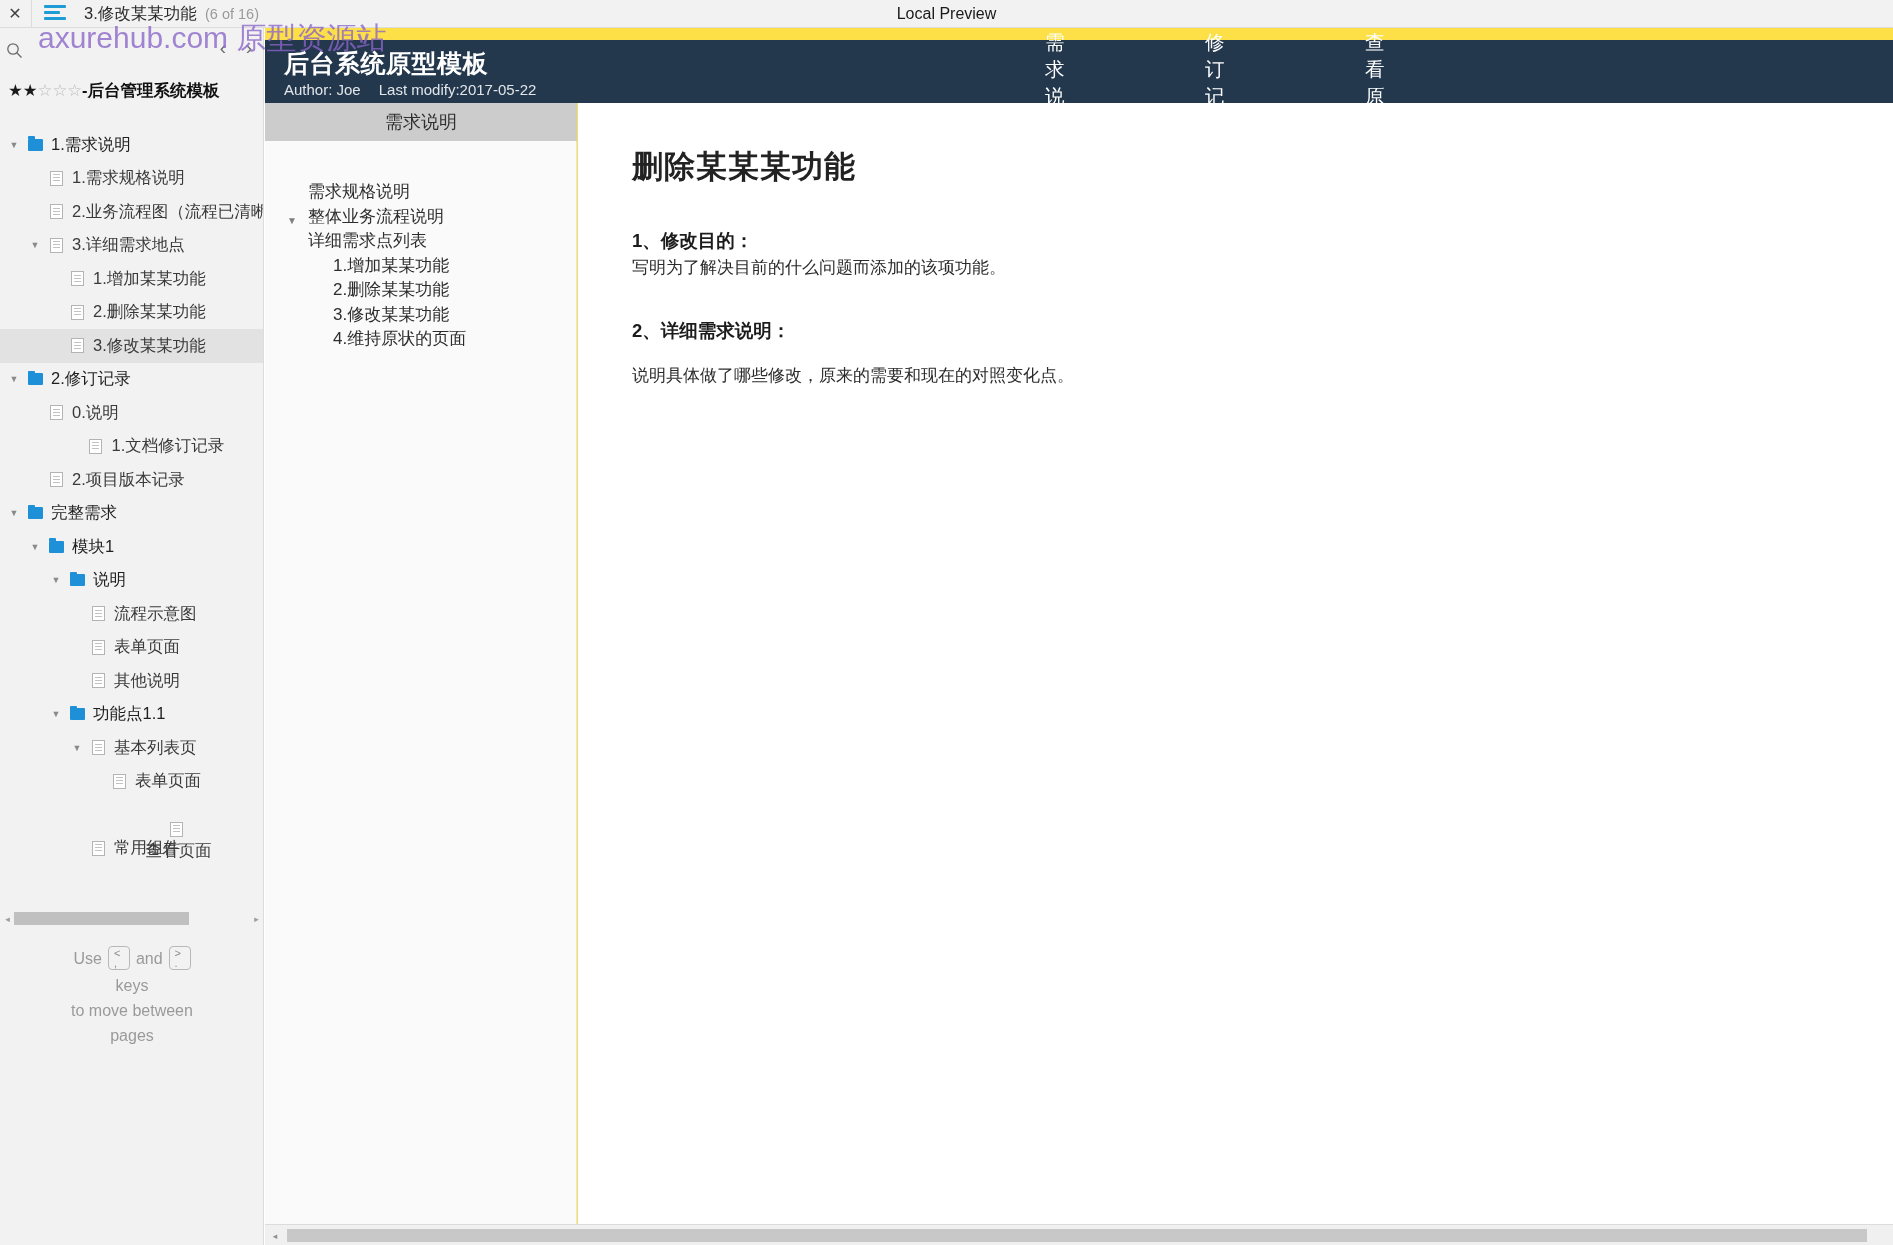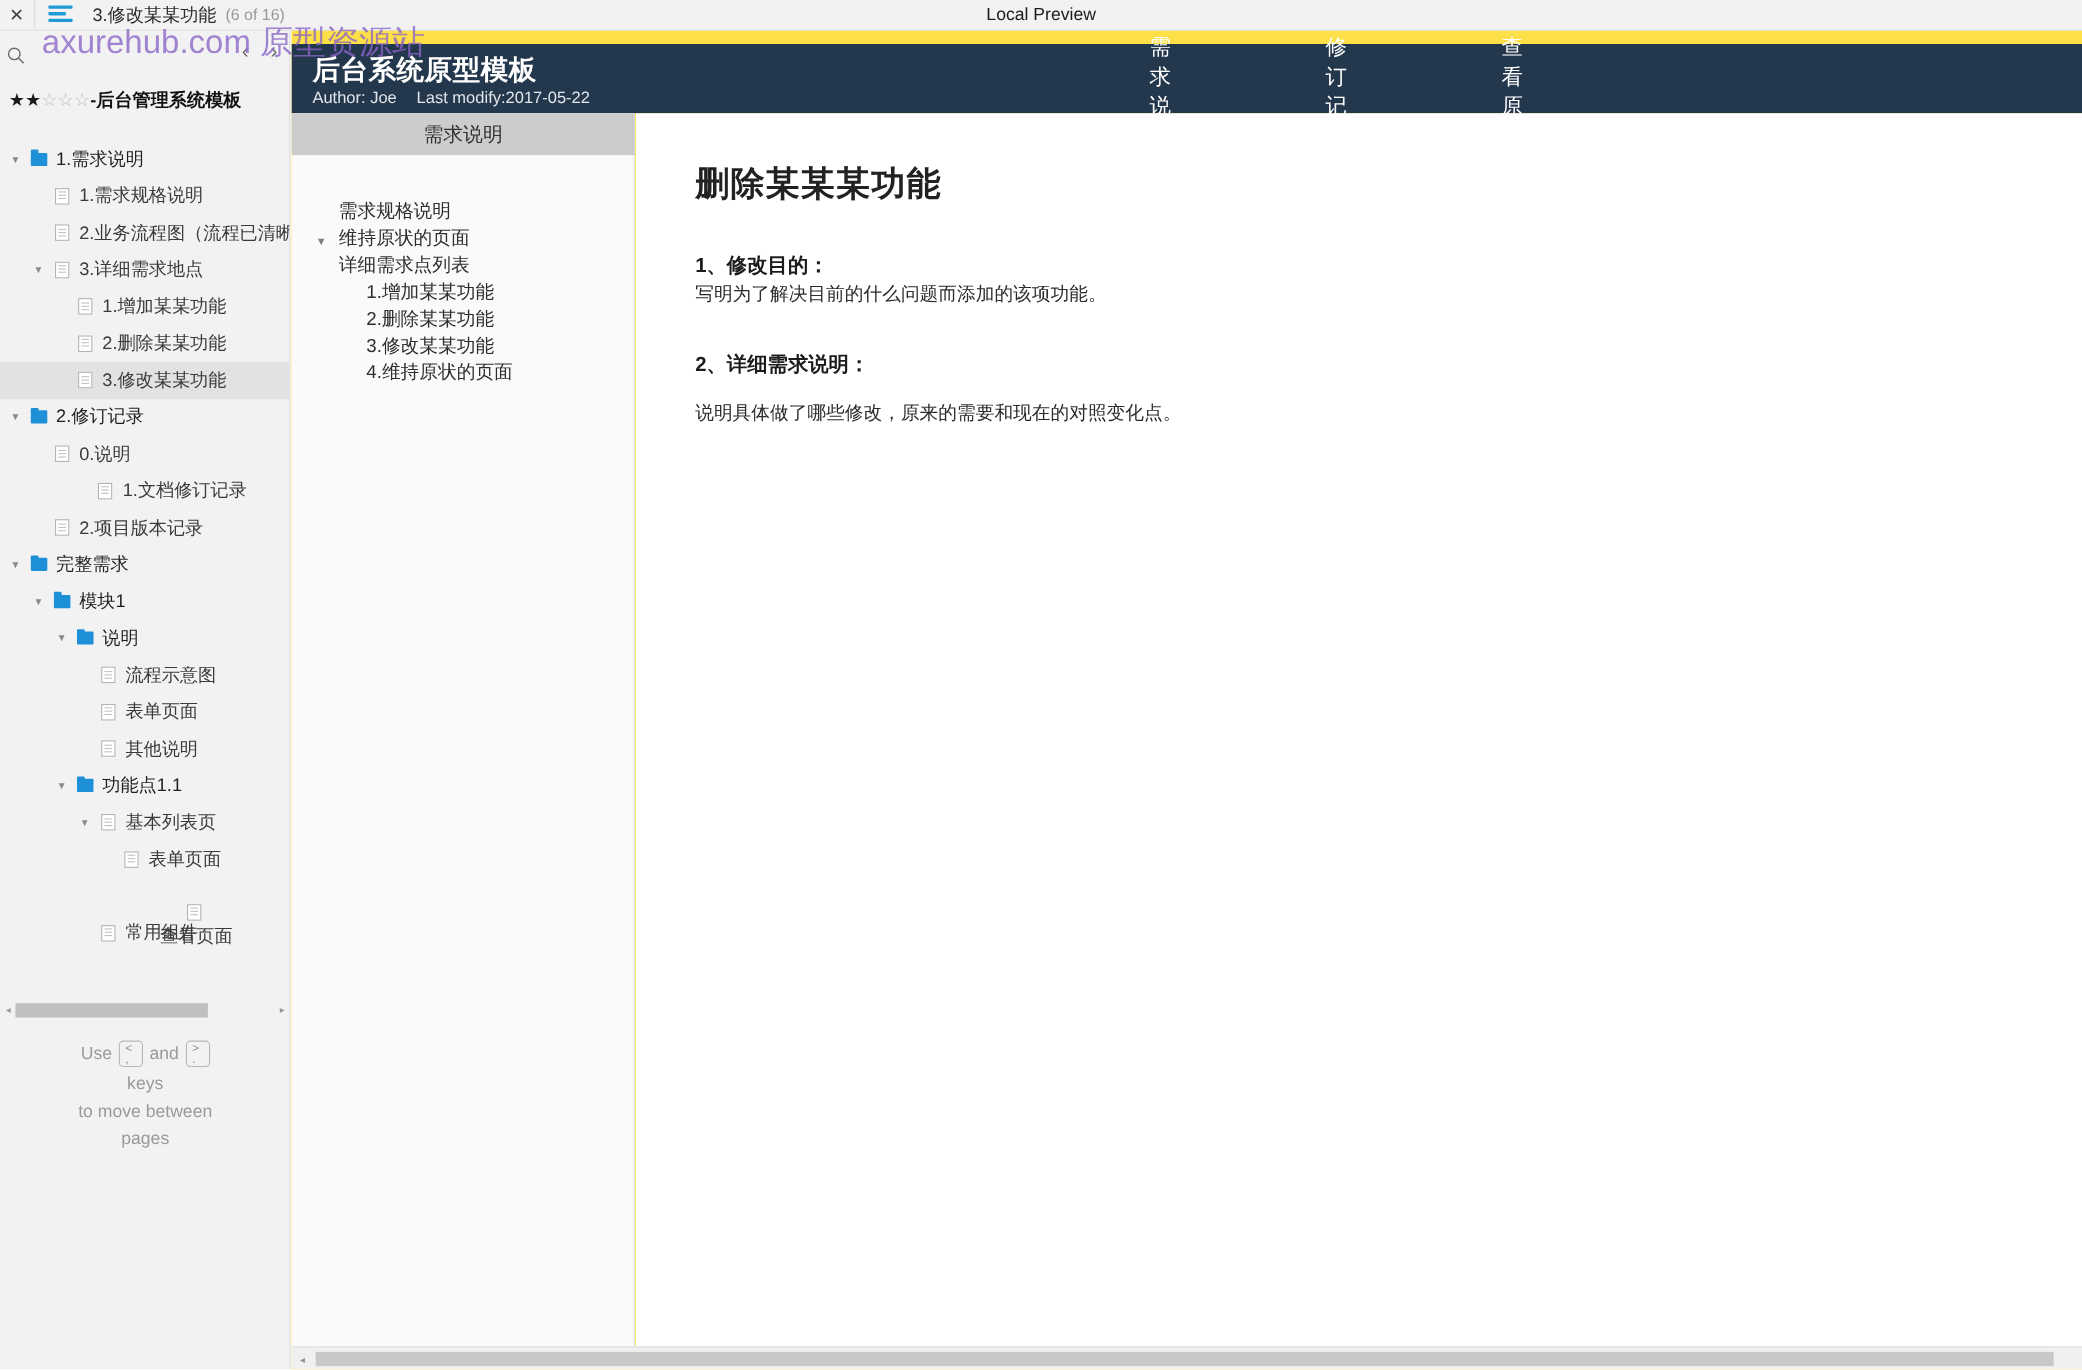--- a/index.html
+++ b/index.html
@@ -492,21 +492,21 @@
         </div>
     </div>
 
     <div class="toc">
       <div class="toc-head">需求说明</div>
       <div class="toc-list" id="toc-list">
           <div class="toc-row">
             <span class="txt">需求规格说明</span>
           </div>
           <div class="toc-row">
-            <span class="txt">维持原状的页面</span>
+            <span class="txt">整体业务流程说明</span>
           </div>
           <div class="toc-row">
             <span class="tgl">▼</span>
             <span class="txt">详细需求点列表</span>
           </div>
           <div class="toc-row lv2">
             <span class="txt">1.增加某某功能</span>
           </div>
           <div class="toc-row lv2">
             <span class="txt">2.删除某某功能</span>

